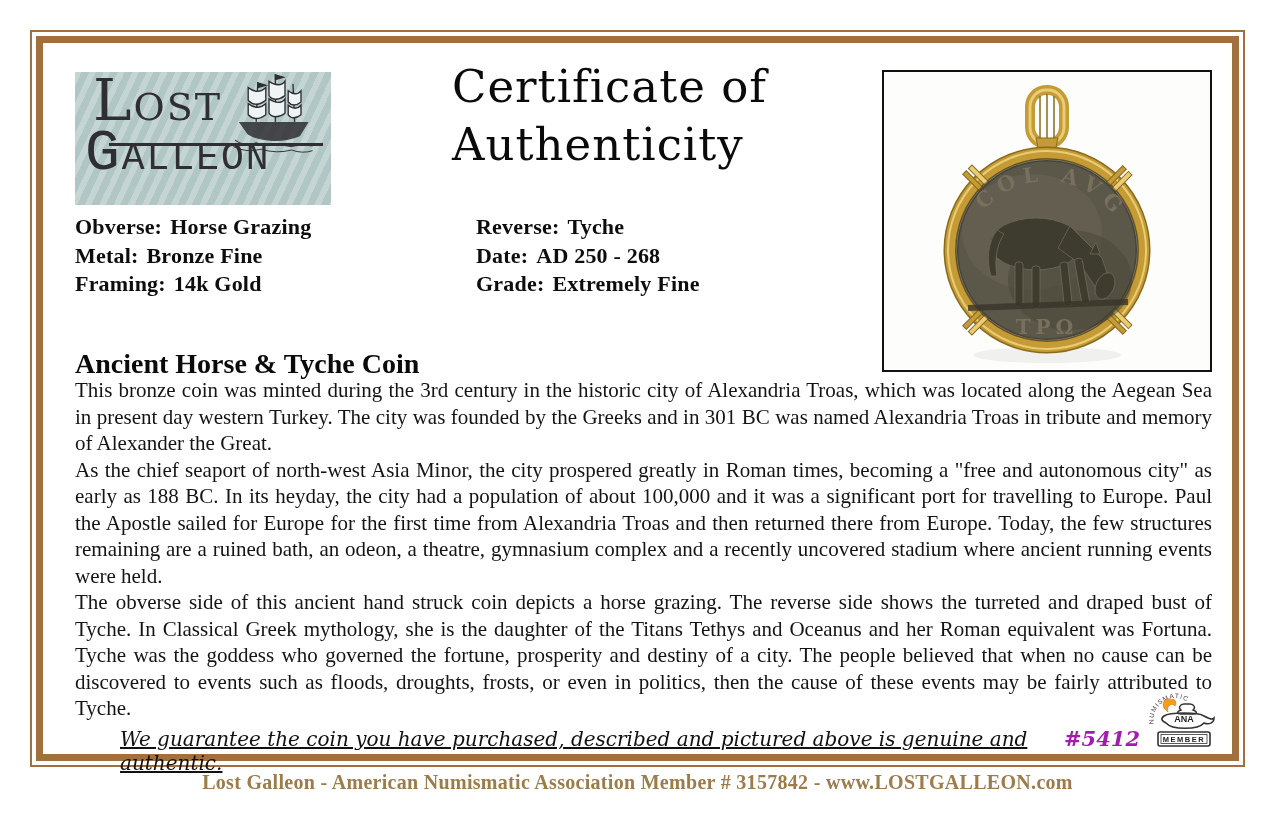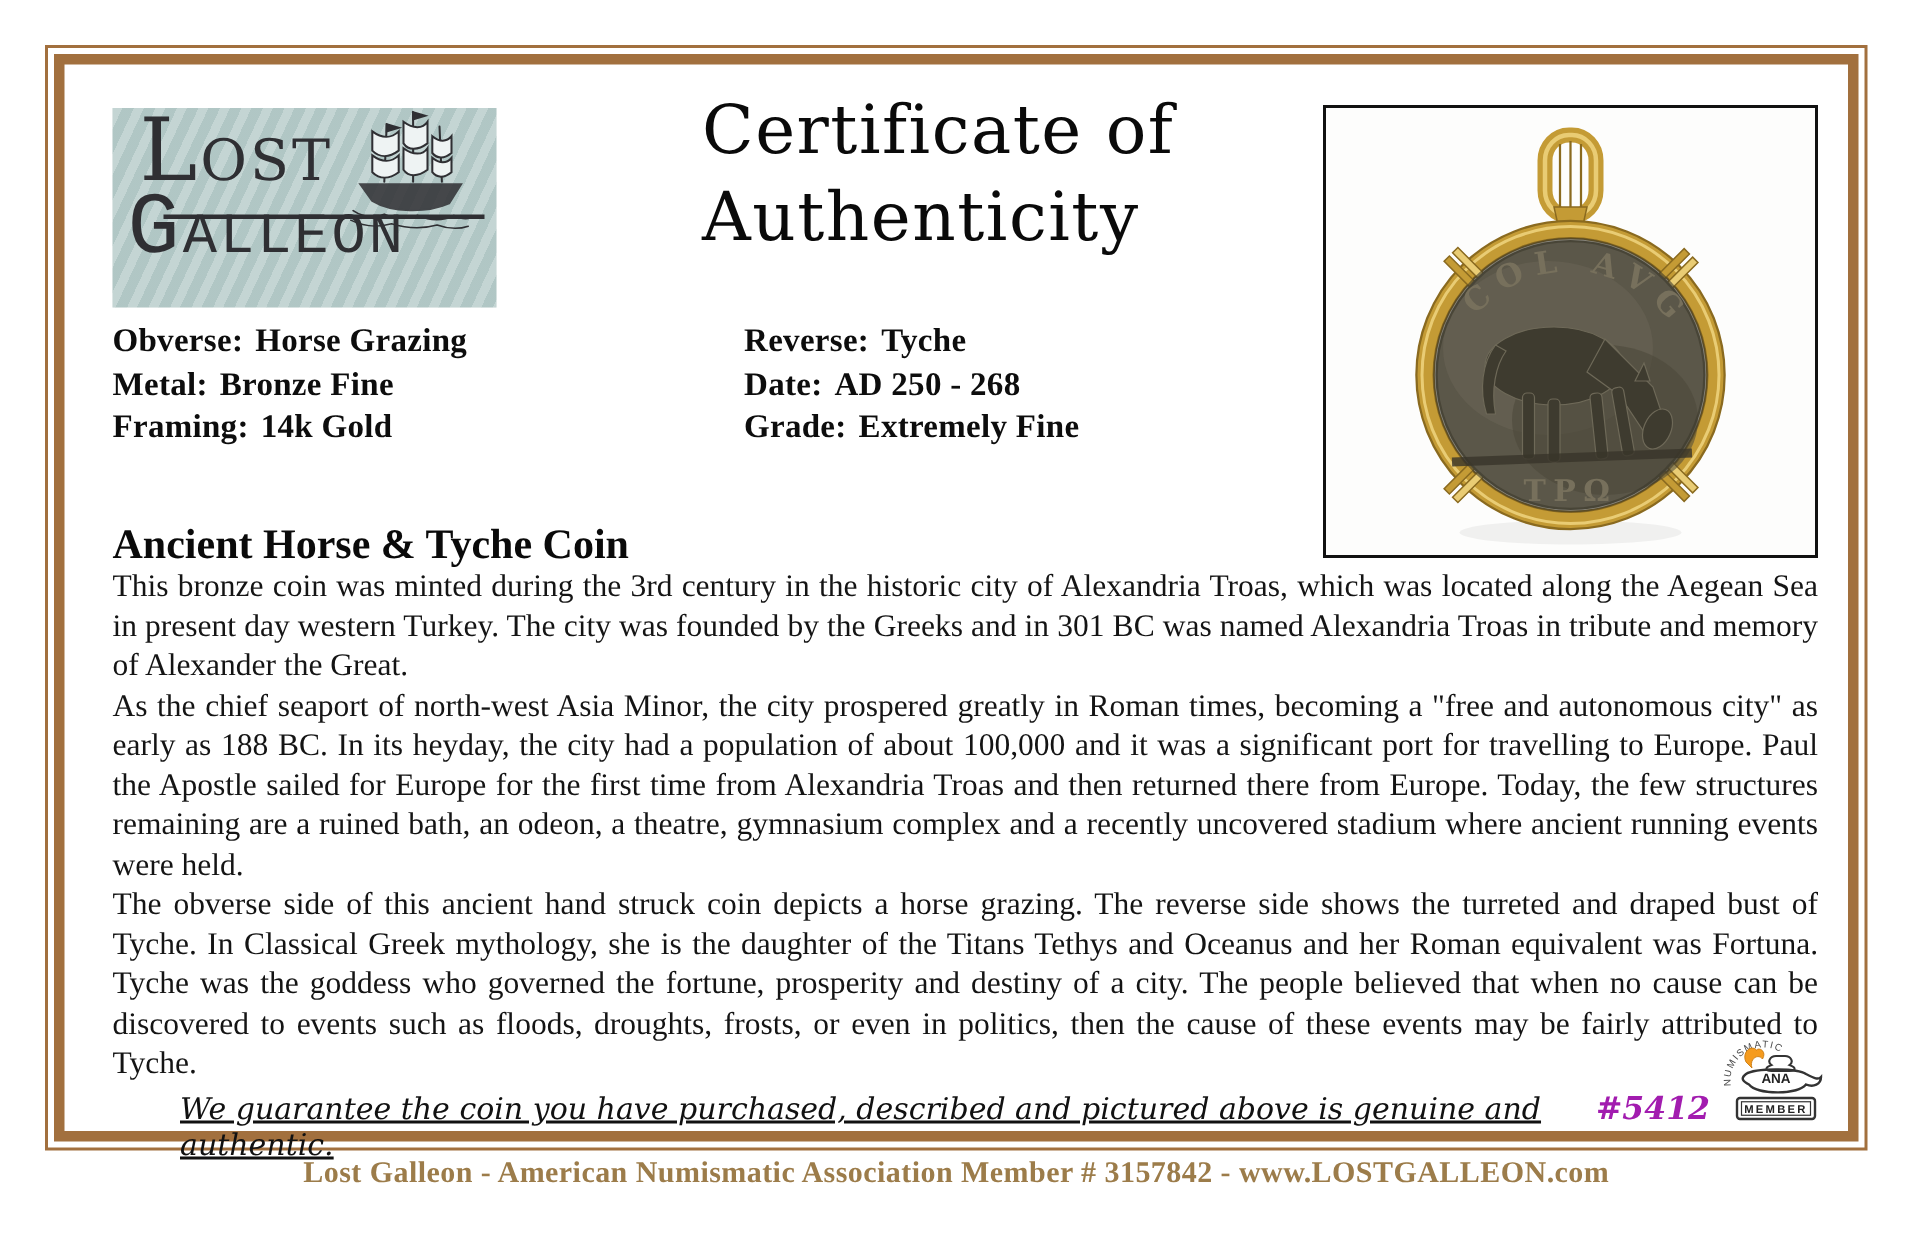--- a/index.html
+++ b/index.html
@@ -20,32 +20,32 @@
           overflow:hidden; }
   .logo-line1 { position:absolute; left:18px; top:8px; color:#2F2F33;
                 font-family:"DejaVu Serif", serif; font-size:38px; letter-spacing:2px; }
   .logo-line1 .bigcap, .logo-line2 .bigcap { font-size:58px; line-height:40px; }
   .logo-line2 { position:absolute; left:10px; top:62px; color:#2F2F33;
                 font-family:Liberation Mono, monospace; font-size:38px; letter-spacing:2px; }
   .logo-rule { position:absolute; left:34px; top:71px; width:214px; height:3px; background:#2F2F33; }
   .logo-ship { position:absolute; right:2px; top:-2px; width:112px; height:88px; }
 
   
-  .title { position:absolute; left:468px; top:58px; width:420px;
+  .title { position:absolute; left:452px; top:58px; width:420px;
            font-family:"DejaVu Serif", serif; font-size:45px; line-height:58px;
            color:#0a0a0a; letter-spacing:1px; }
 
   
   .coin-box { position:absolute; left:882px; top:70px; width:330px; height:302px;
               background:#fdfdfc; border:2px solid #111; }
 
   
   .details { position:absolute; top:213px; color:#0d0d0d; }
   .details.left  { left:75px; }
-  .details.right { left:496px; }
+  .details.right { left:476px; }
   .detail-row { font-weight:bold; font-size:22px; line-height:28.5px; letter-spacing:.2px; }
   .detail-row .lbl { margin-right:8px; }
 
   
   .body-copy { position:absolute; left:75px; top:350px; width:1137px;
                font-size:21px; line-height:26.5px; color:#141414; text-align:justify; }
   .body-copy h2 { font-size:28px; line-height:27px; font-weight:bold; color:#0a0a0a; text-align:left; }
   .body-copy p { margin:0; }
 
   

